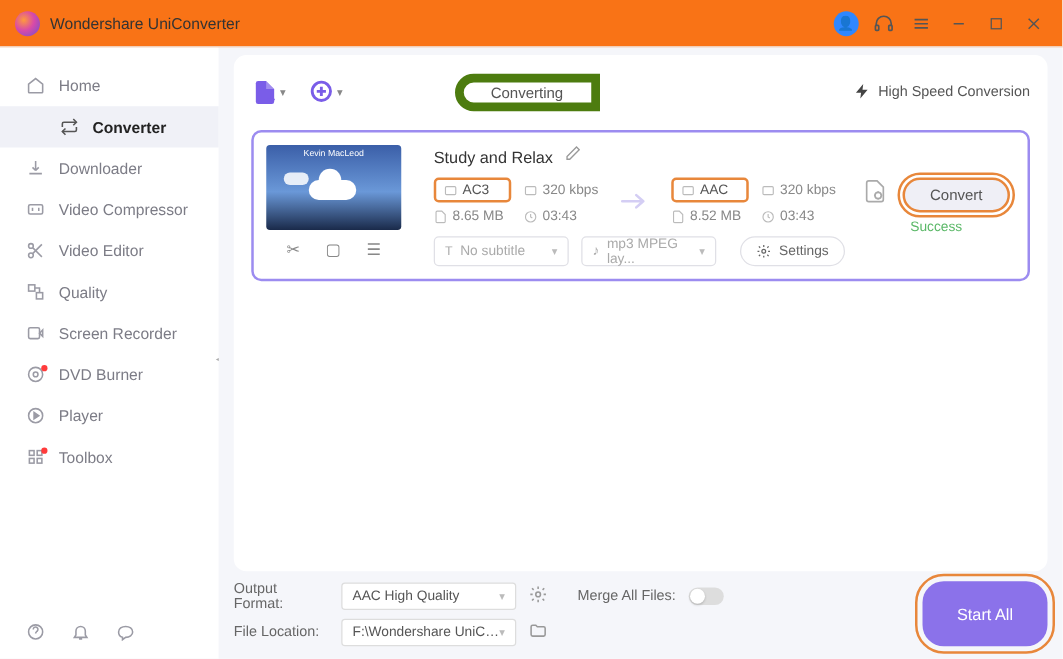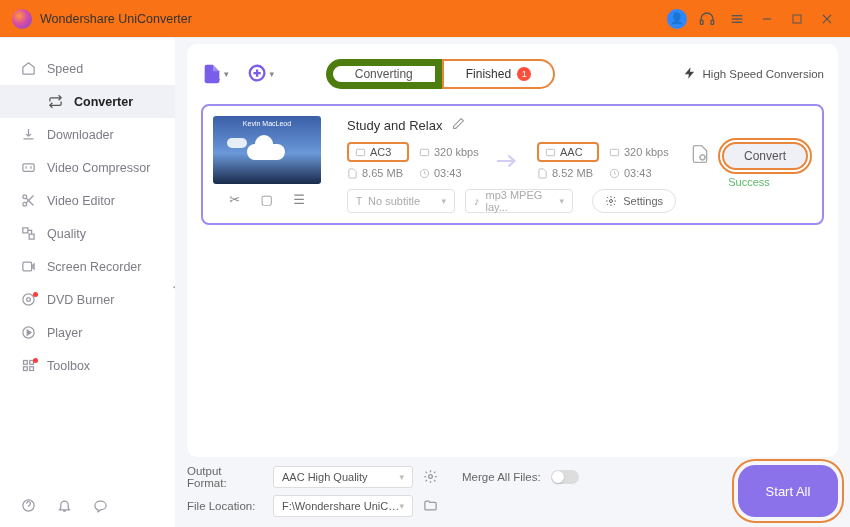--- a/index.html
+++ b/index.html
@@ -128,21 +128,21 @@
 </div>
 
 <div class="workspace">
   <div class="sidebar">
     <div class="side-item">
         <span class="side-ico">
           <svg width="15" height="15" viewBox="0 0 24 24" fill="none" stroke="currentColor" stroke-width="2">
             <path d="M3 10l9-7 9 7v10a1 1 0 01-1 1H4a1 1 0 01-1-1V10z"></path>
           </svg>
         </span>
-        <span>Speed</span>
+        <span>Home</span>
       </div>
     <div class="side-item active">
         <span class="side-ico">
           <svg width="15" height="15" viewBox="0 0 24 24" fill="none" stroke="currentColor" stroke-width="2">
             <polyline points="17 2 21 6 17 10"></polyline>
             <path d="M3 12V8a2 2 0 012-2h16"></path>
             <polyline points="7 22 3 18 7 14"></polyline>
             <path d="M21 12v4a2 2 0 01-2 2H3"></path>
           </svg>
         </span>
@@ -259,24 +259,20 @@
         <span class="add-ico"><svg width="22" height="22" viewBox="0 0 24 24" fill="none" stroke="#7a5de8" stroke-width="2.5">
               <circle cx="11" cy="11" r="8"></circle>
               <path d="M11 7v8M7 11h8"></path>
             </svg></span>
         <span class="chev">▾</span>
 
         <div class="tabs">
           <div class="tab left">
               <span>Converting</span>
             </div>
-          <div class="tab right">
-              <span>Finished</span>
-              <span class="tab-badge">1</span>
-            </div>
         </div>
 
         <div class="hsc">
           <span class="hsc-ico"><svg width="14" height="14" viewBox="0 0 24 24" fill="currentColor">
                 <path d="M13 2L3 14h7l-1 8 10-12h-7l1-8z"></path>
               </svg></span>
           <span>High Speed Conversion</span>
         </div>
       </div>
 

